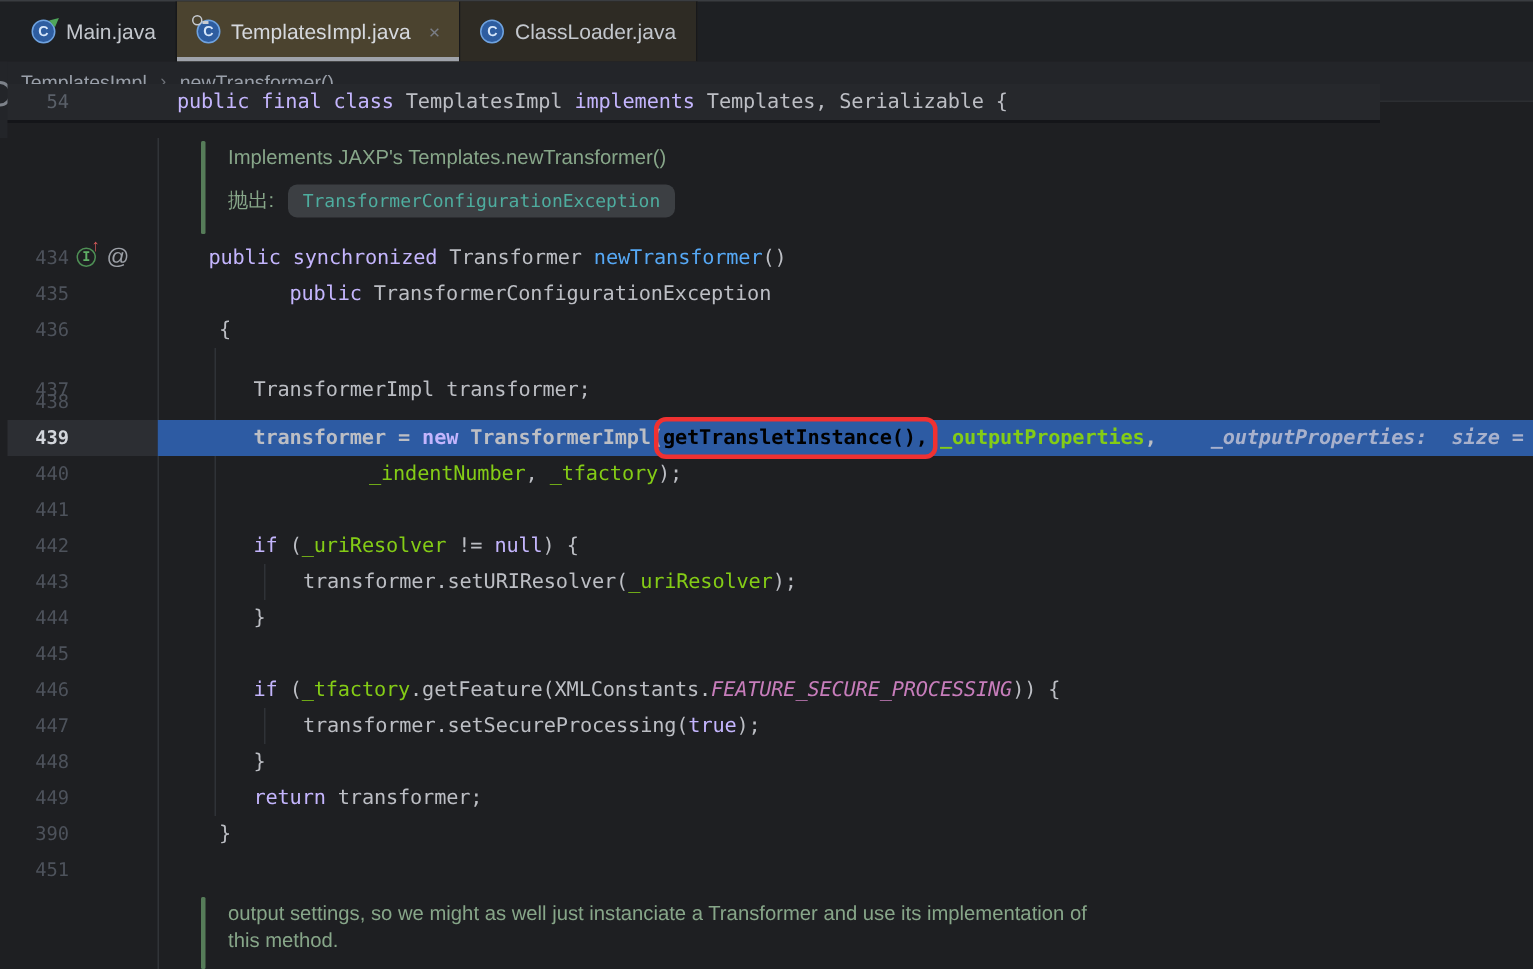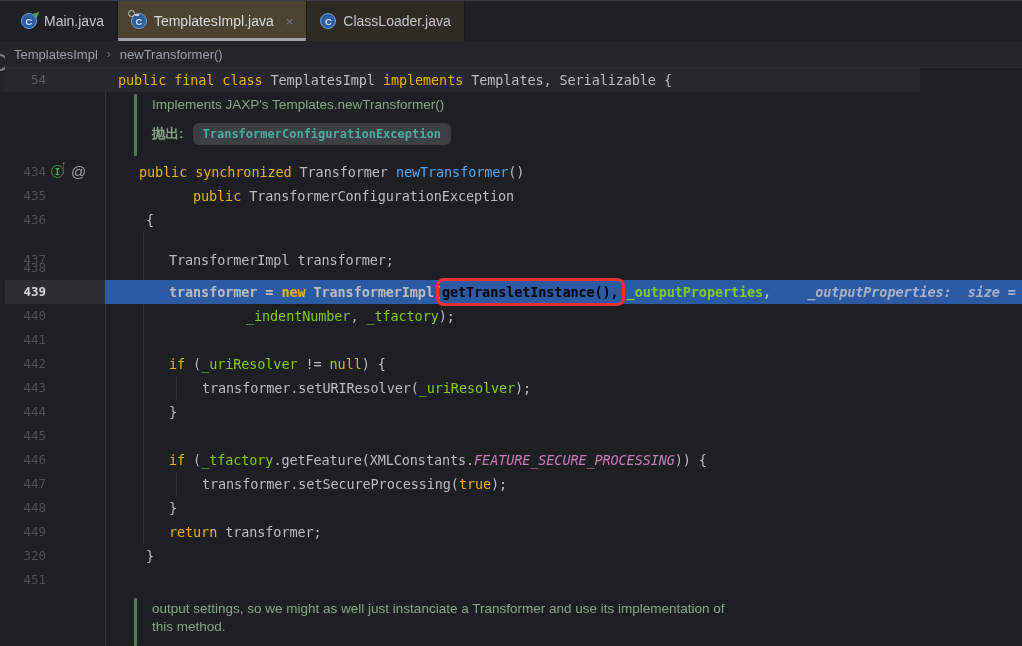--- a/index.html
+++ b/index.html
@@ -24,61 +24,61 @@
   .key-badge::after{content:"";position:absolute;left:6px;top:3px;width:4px;height:2px;background:#c7cbd1;}
   .tab-close{color:#7a7e86;font-size:13px;margin-left:5px;line-height:1;}
 
   
   #breadcrumb{position:absolute;left:0;top:41px;width:1022px;height:27px;background:#232529;
       border-bottom:1px solid #2c2e32;box-sizing:border-box;display:flex;align-items:center;
       padding-left:14px;font-size:13px;color:#9aa0aa;gap:9px;}
   .crumb-sep{color:#6e7279;font-size:12px;}
 
   
-  #stickyline{position:absolute;left:0;top:68px;width:920px;height:24px;background:#26282c;
+  #stickyline{position:absolute;left:0;top:56px;width:920px;height:24px;background:#26282c;
       border-bottom:2px solid #141519;box-sizing:content-box;}
   #stickyline .lnum{color:#5a6069;}
 
   
   #leftstrip{position:absolute;left:0;top:41px;width:5px;height:605px;background:#232529;overflow:hidden;}
   #leftstrip .frag{position:absolute;left:-8px;top:13px;width:12px;height:13px;border:2px solid #7d828a;border-radius:50%;}
 
   
   #editor{position:absolute;left:0;top:92px;width:1022px;height:554px;background:#1e1f22;overflow:hidden;}
   .gutter-sep{position:absolute;left:105px;top:0;bottom:0;width:1px;background:#313438;}
   .guide{position:absolute;width:1px;background:#2f3237;}
 
   .crow{position:absolute;left:0;width:1022px;height:24px;}
   .execbg{position:absolute;left:105px;right:0;top:0;bottom:0;background:#2d5ba3;}
   .gutterhl{position:absolute;left:5px;width:100px;top:0;bottom:0;background:#2c2e33;}
   .lnum{position:absolute;left:0;top:0;width:46px;text-align:right;color:#4d525b;
       font-family:"DejaVu Sans Mono",monospace;font-size:12.5px;line-height:24px;}
   .lnum.cur{color:#d3d6dc;}
   .ctext{position:absolute;top:0;font-family:"DejaVu Sans Mono",monospace;font-size:13.5px;
       line-height:24px;letter-spacing:-0.1px;white-space:pre;}
-  .tk-k{color:#eab308;}
+  .tk-k{color:#c4b5fd;}
   .tk-d{color:#bcbec4;}
   .tk-f{color:#84cc16;}
   .tk-m{color:#56a8f5;}
   .tk-c{color:#c77dbb;font-style:italic;}
   .tk-h{color:#a8b1cc;font-style:italic;margin-left:36px;}
   .tk-box{outline:3px solid #f03131;outline-offset:3px;border-radius:2px;}
 
   
   .impl-icon{position:absolute;left:51px;top:73px;width:13px;height:13px;border:1.5px solid #4e8f55;
       border-radius:50%;color:#5fae66;font-family:"DejaVu Sans Mono",monospace;font-weight:bold;
       font-size:9px;line-height:13px;text-align:center;box-sizing:border-box;}
   .impl-arrow{position:absolute;left:61px;top:66px;color:#d75a5a;font-size:11px;font-weight:bold;}
   .at-icon{position:absolute;left:71px;top:70px;color:#9da1a8;font-size:15px;line-height:20px;}
 
   
   .docbar{position:absolute;left:134px;width:3px;background:#567c59;border-radius:1px;}
   .doc-text{position:absolute;color:#87a689;font-size:13.5px;}
   #doc-top-line{left:152px;top:2px;line-height:22px;}
-  #doc-top-throws{left:152px;top:29px;display:flex;align-items:center;gap:9px;height:26px;font-weight:bold;}
+  #doc-top-throws{left:152px;top:29px;display:flex;align-items:center;gap:9px;height:26px;}
   .chip{display:inline-block;background:#3c3f43;border-radius:6px;padding:3px 10px;
       font-family:"DejaVu Sans Mono",monospace;font-size:12px;color:#4ead9f;line-height:16px;}
   #doc-bottom-text{left:152px;top:508px;width:620px;line-height:18px;}
 </style>
 </head>
 <body>
 
 <div id="app">
 
   <div id="tabbar">
@@ -195,21 +195,21 @@
         </div>
         <div class="crow" style="top: 404px;">
           <span class="lnum">448</span>
           <span class="ctext" style="left: 169px;"><span class="tk-d">}</span></span>
         </div>
         <div class="crow" style="top: 428px;">
           <span class="lnum">449</span>
           <span class="ctext" style="left: 169px;"><span class="tk-k">return</span><span class="tk-d"> transformer;</span></span>
         </div>
         <div class="crow" style="top: 452px;">
-          <span class="lnum">320</span>
+          <span class="lnum">390</span>
           <span class="ctext" style="left: 146px;"><span class="tk-d">}</span></span>
         </div>
         <div class="crow" style="top: 476px;">
           <span class="lnum">451</span>
           <span class="ctext" style="left: 169px;"></span>
         </div>
       </div>
 
     <div class="impl-icon">I</div>
     <div class="impl-arrow">↑</div>

